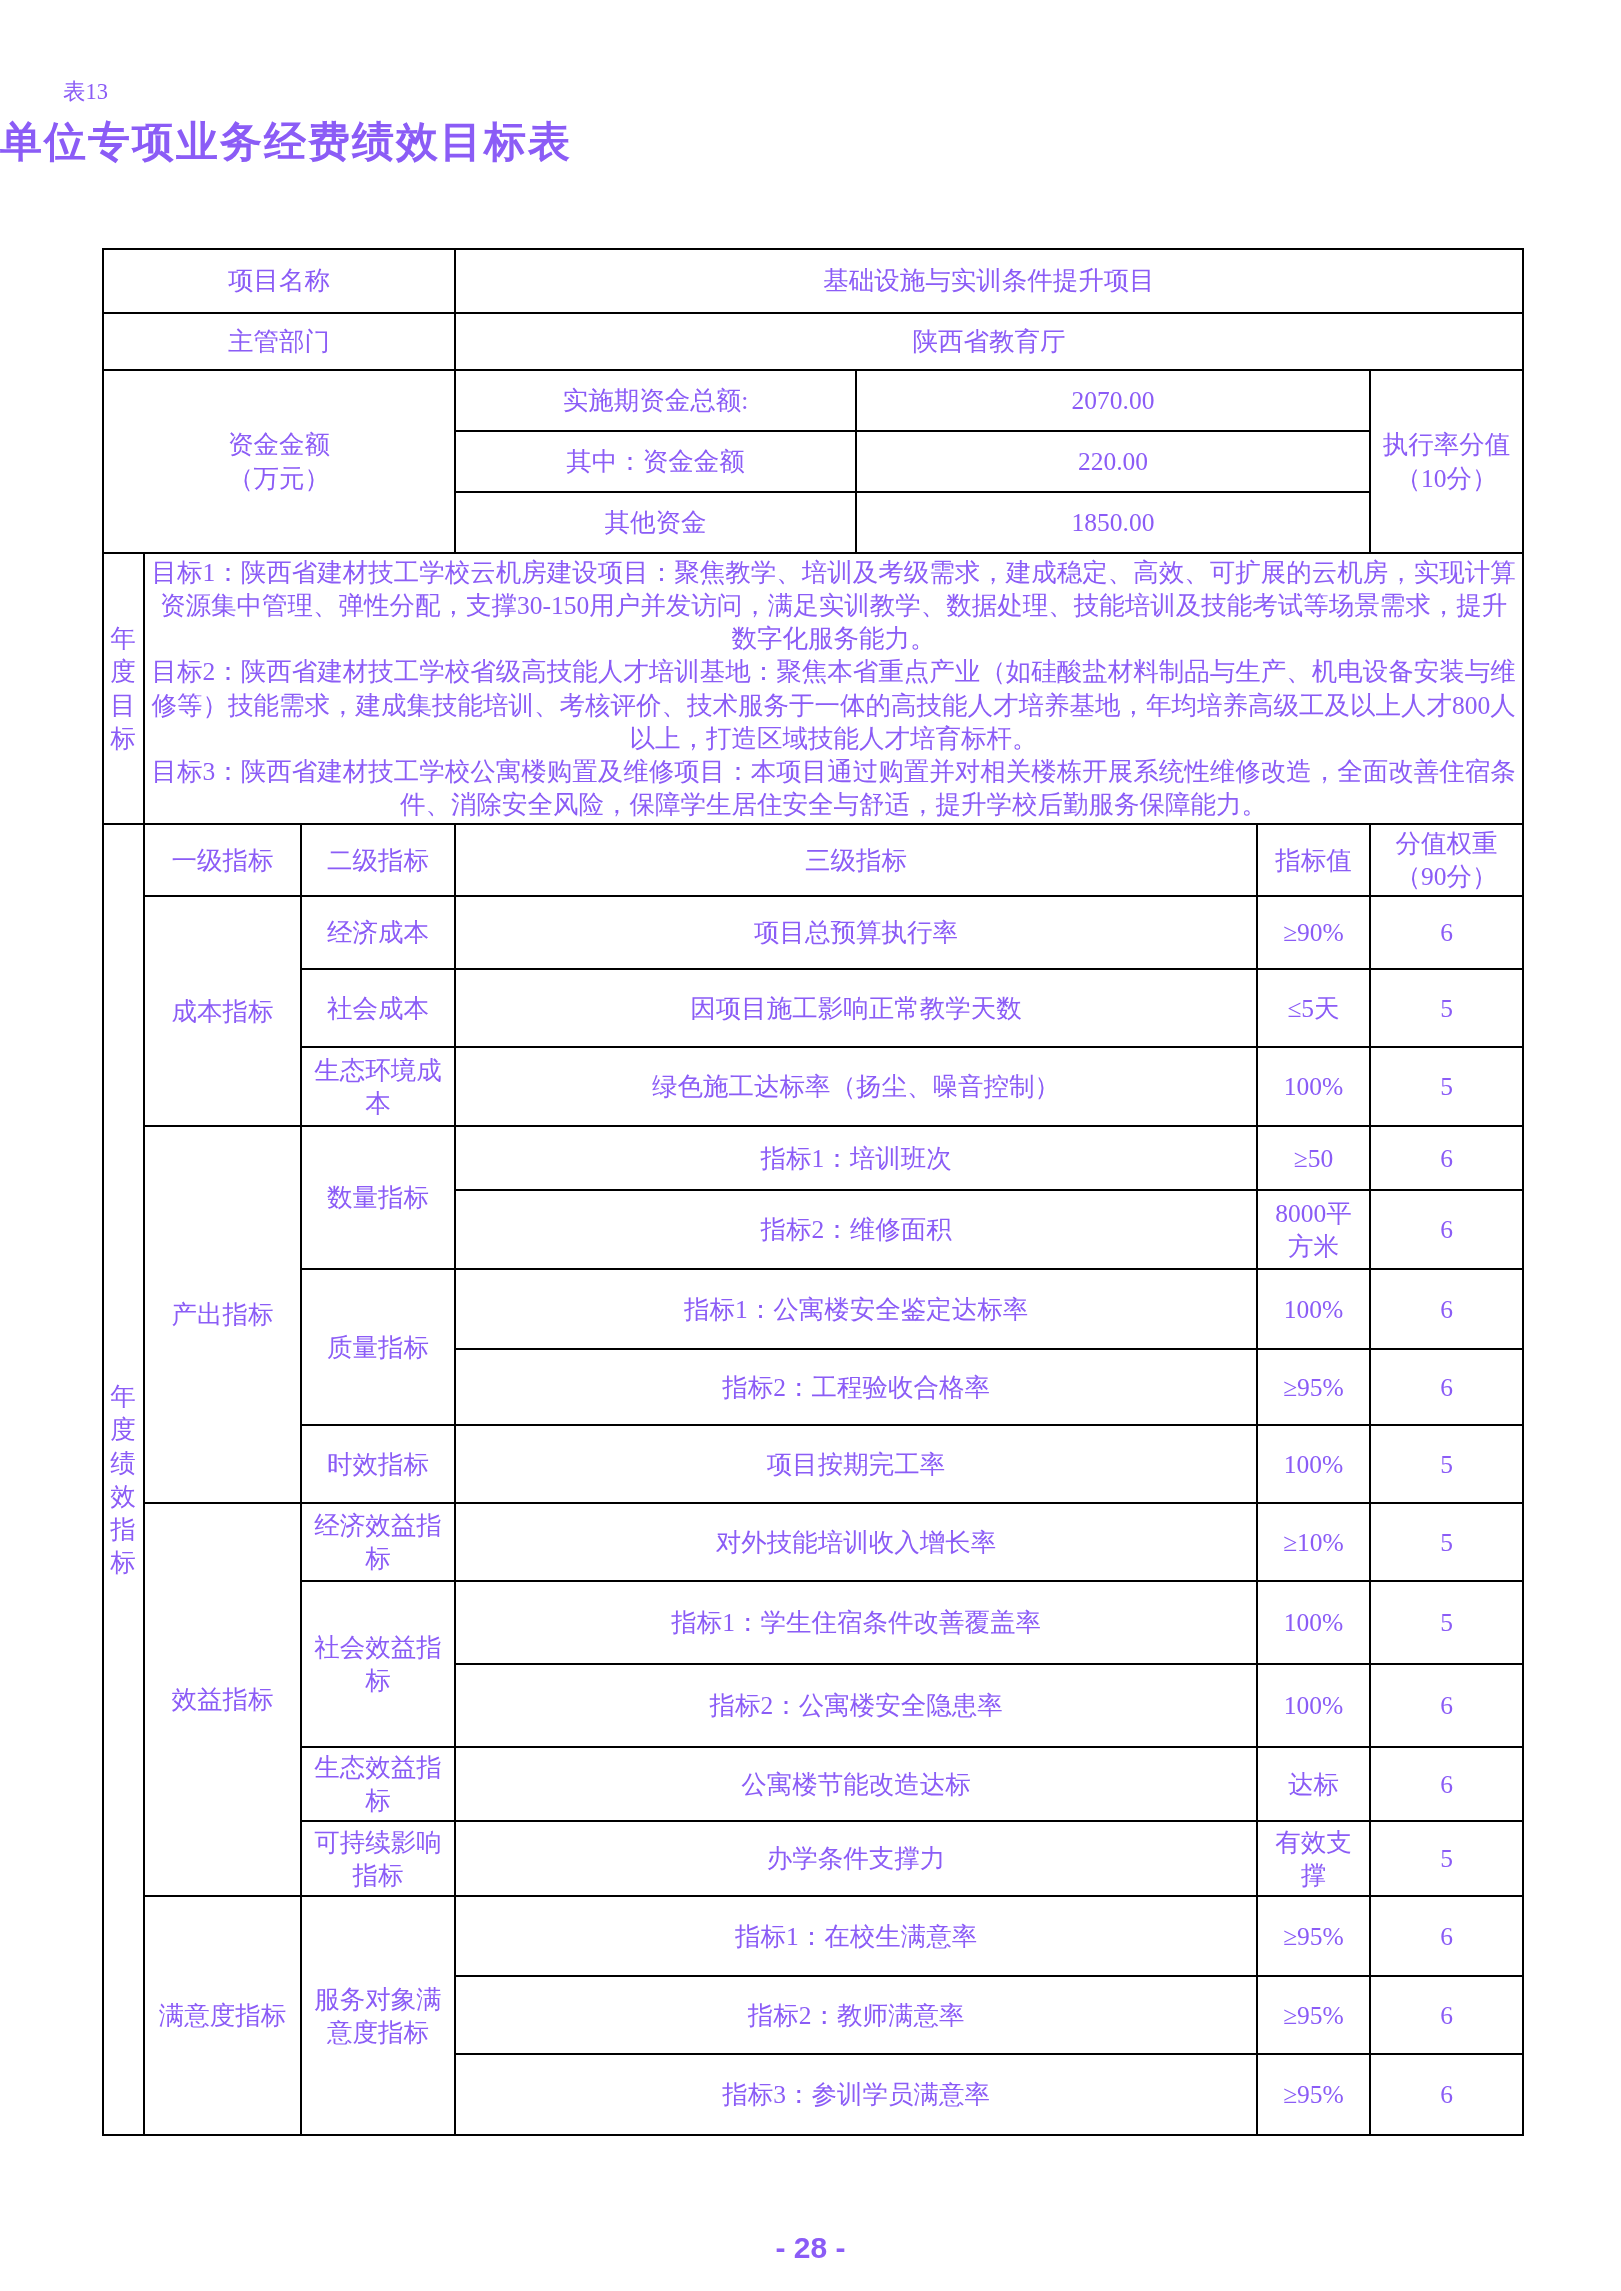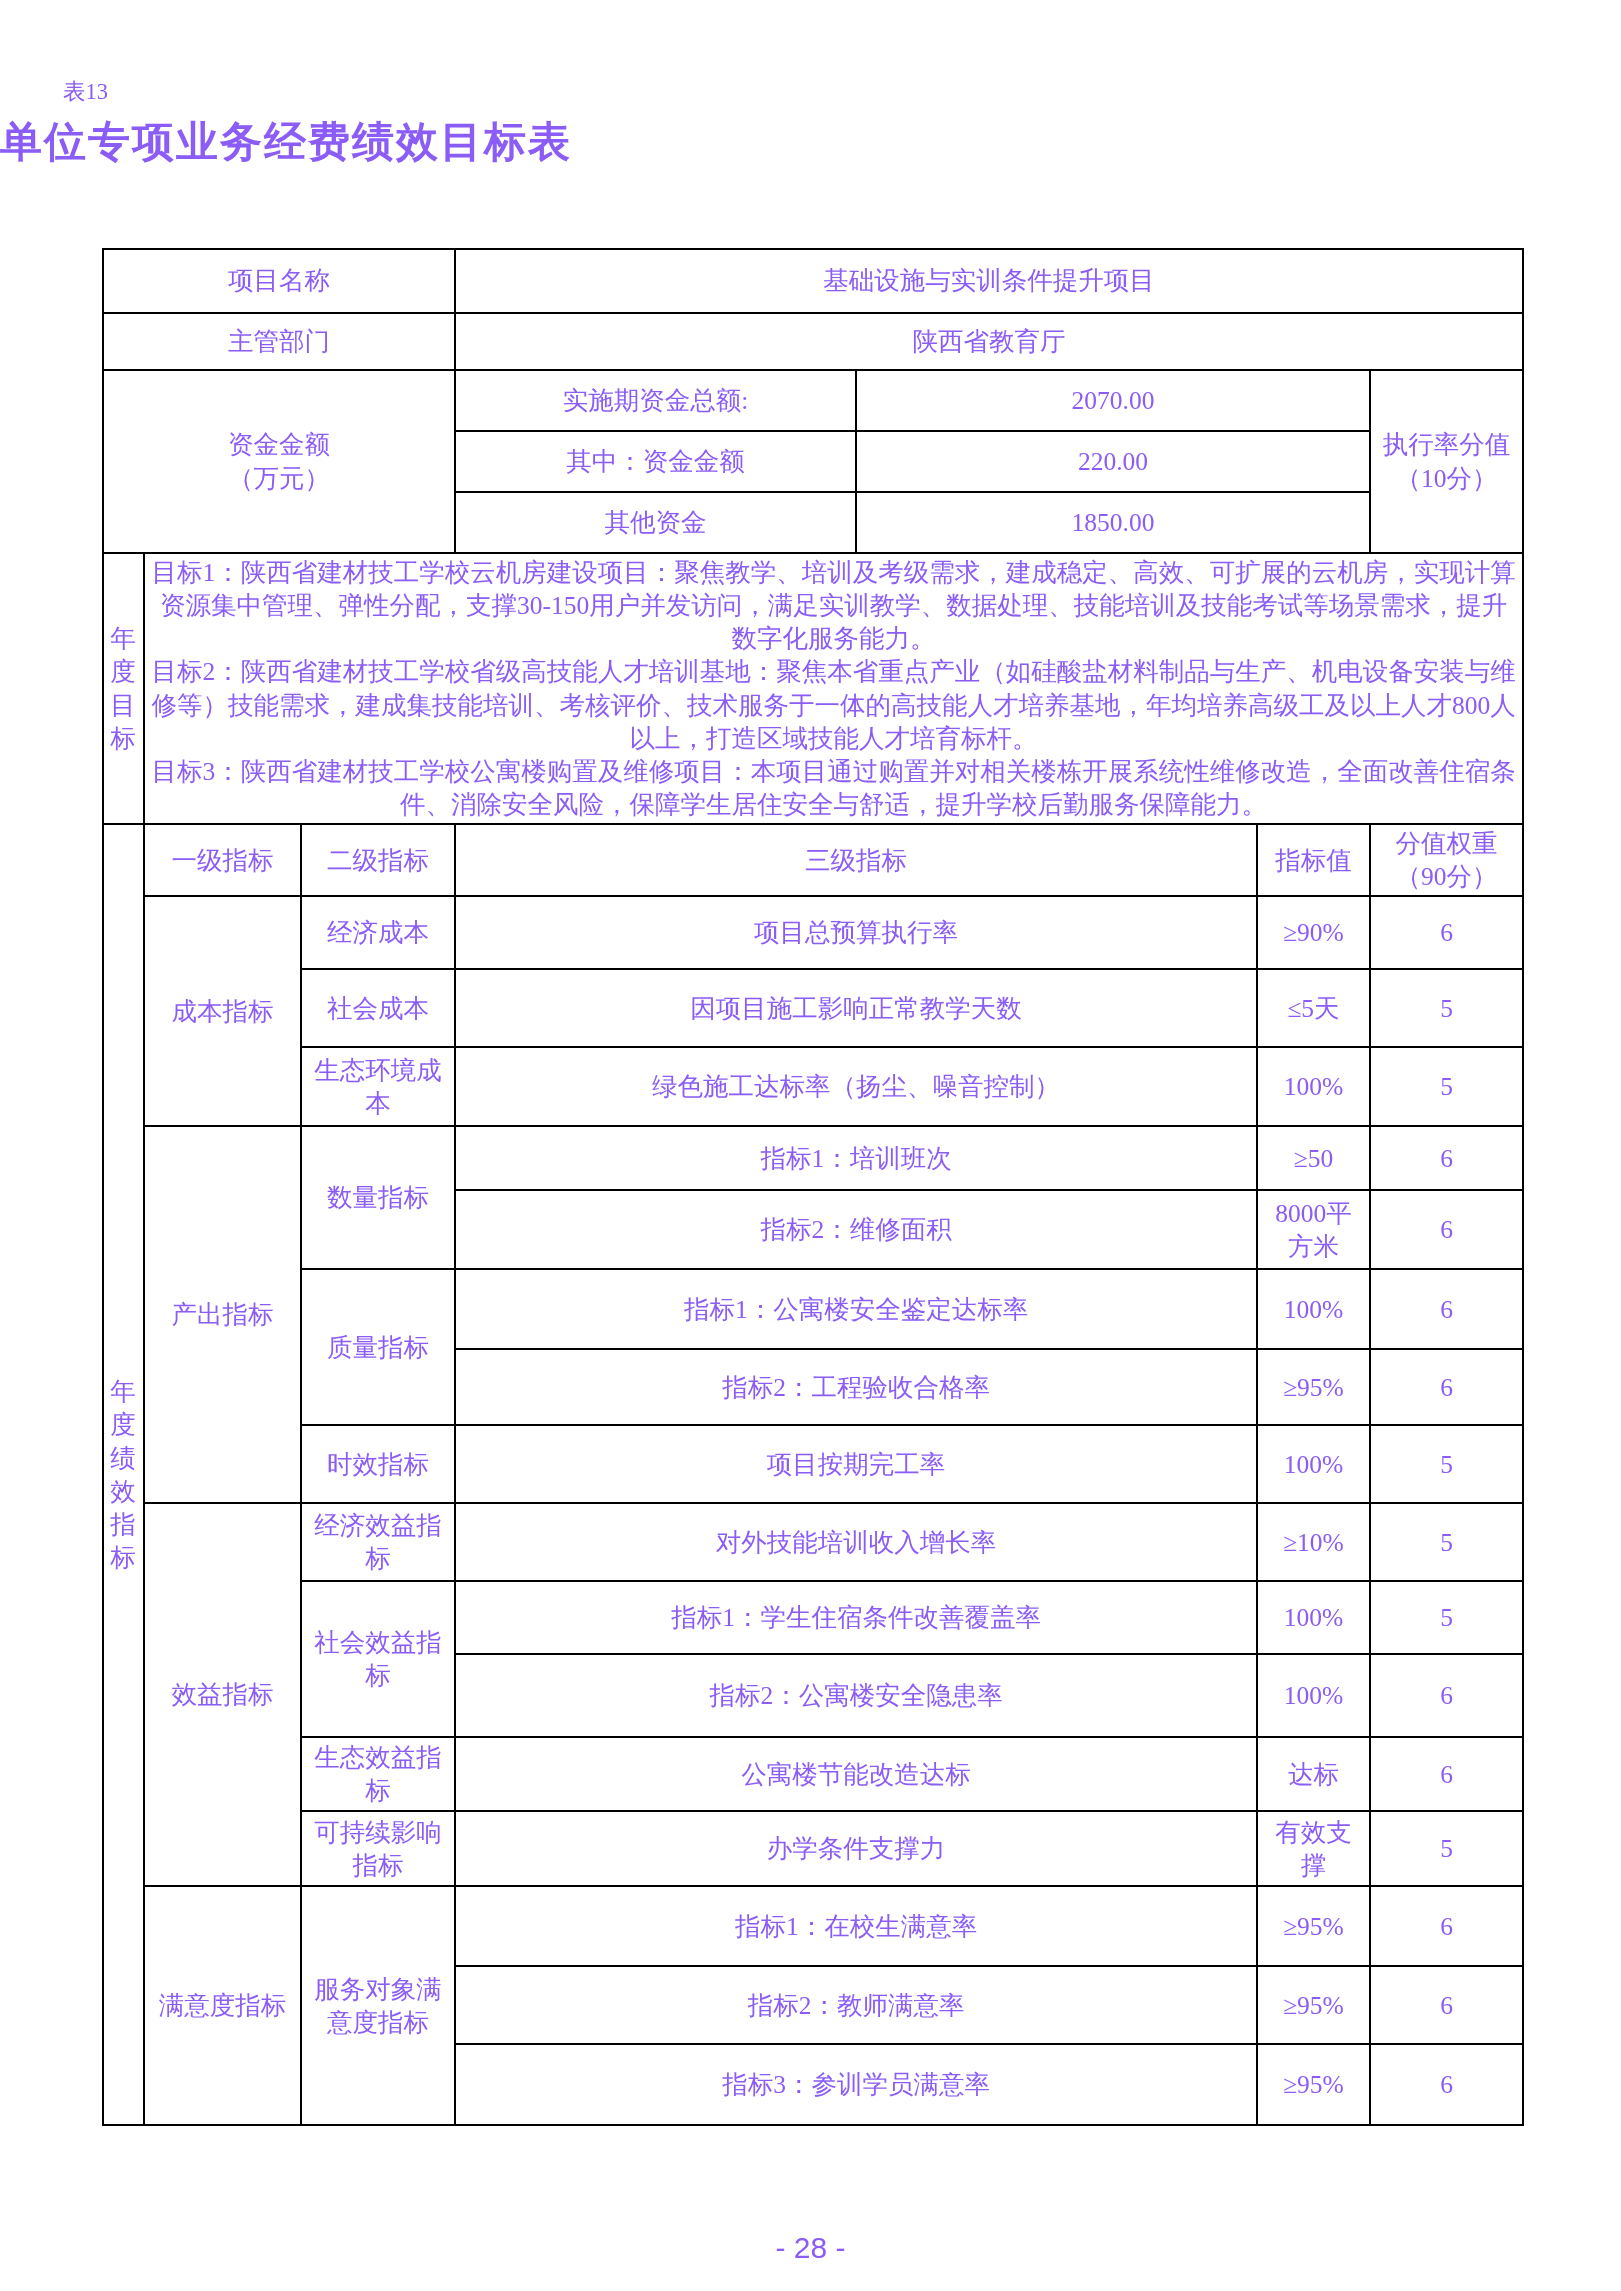--- a/index.html
+++ b/index.html
@@ -29,21 +29,21 @@
   td.lbl-right { text-align:right; padding-right:11.8px; }
   td.txt-left { text-align:left; padding-left:8.8px; }
   td.pre { white-space:pre-line; }
   td.vlabel { padding:2px 3.9px; word-break:break-all; line-height:1.35; letter-spacing:1px; }
   td.goals {
     text-align:justify; white-space:pre-line; line-height:30px;
     padding:4.9px 8.8px; font-size:25.5px; vertical-align:middle;
   }
   .pagenum {
     position:absolute; left:0; right:0; top:2231px; text-align:center;
-    font-family:"Liberation Sans","DejaVu Sans",sans-serif; font-size:30px;
+    font-family:"Liberation Sans","DejaVu Sans",sans-serif; font-size:30px;font-weight:bold;
   }
 </style>
 </head>
 <body>
 
 <div class="page">
 
   <div class="tag">表13</div>
   <div class="title">单位专项业务经费绩效目标表</div>
 
@@ -153,21 +153,21 @@
       <td>5</td>
     </tr>
 
     <tr style="height:78px">
       <td rowspan="5">效益指标</td>
       <td>经济效益指标</td>
       <td colspan="2" class="txt-left">对外技能培训收入增长率</td>
       <td>≥10%</td>
       <td>5</td>
     </tr>
-    <tr style="height:73px">
+    <tr style="height:83px">
       <td rowspan="2">社会效益指标</td>
       <td colspan="2" class="txt-left">指标1：学生住宿条件改善覆盖率</td>
       <td>100%</td>
       <td>5</td>
     </tr>
     <tr style="height:83px">
       <td colspan="2" class="txt-left">指标2：公寓楼安全隐患率</td>
       <td>100%</td>
       <td>6</td>
     </tr>

